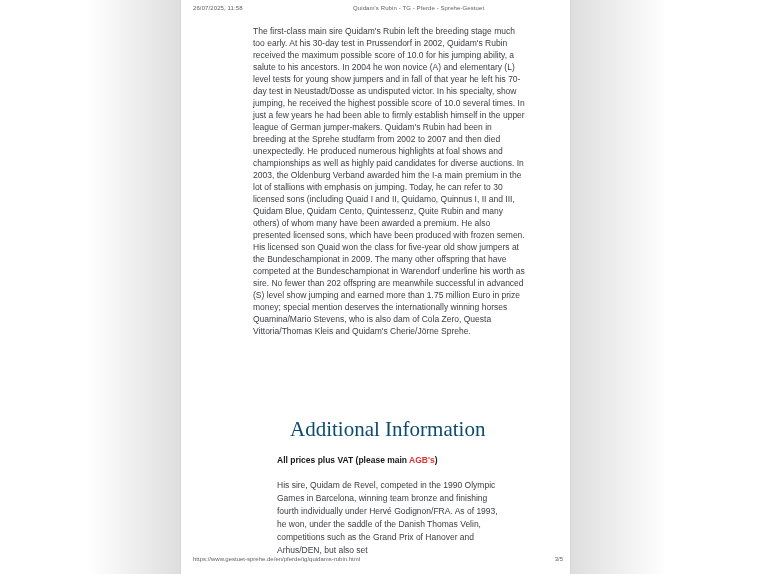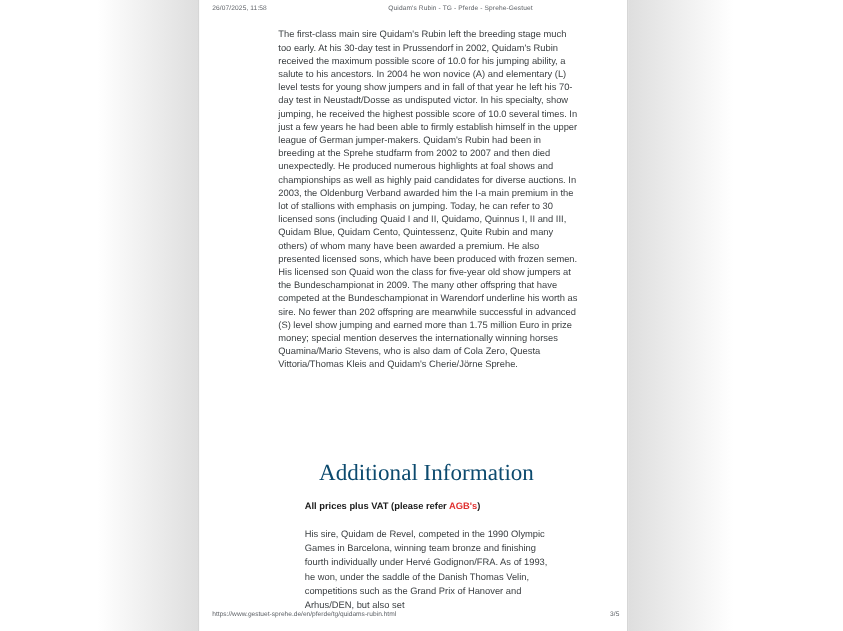--- a/index.html
+++ b/index.html
@@ -77,21 +77,21 @@
   <div class="page">
 
     <div class="print-header-date">26/07/2025, 11:58</div>
 
     <div class="print-header-title">Quidam's Rubin - TG - Pferde - Sprehe-Gestuet</div>
 
     <div class="main-paragraph">The first-class main sire Quidam's Rubin left the breeding stage much too early. At his 30-day test in Prussendorf in 2002, Quidam's Rubin received the maximum possible score of 10.0 for his jumping ability, a salute to his ancestors. In 2004 he won novice (A) and elementary (L) level tests for young show jumpers and in fall of that year he left his 70-day test in Neustadt/Dosse as undisputed victor. In his specialty, show jumping, he received the highest possible score of 10.0 several times. In just a few years he had been able to firmly establish himself in the upper league of German jumper-makers. Quidam's Rubin had been in breeding at the Sprehe studfarm from 2002 to 2007 and then died unexpectedly. He produced numerous highlights at foal shows and championships as well as highly paid candidates for diverse auctions. In 2003, the Oldenburg Verband awarded him the I-a main premium in the lot of stallions with emphasis on jumping. Today, he can refer to 30 licensed sons (including Quaid I and II, Quidamo, Quinnus I, II and III, Quidam Blue, Quidam Cento, Quintessenz, Quite Rubin and many others) of whom many have been awarded a premium. He also presented licensed sons, which have been produced with frozen semen. His licensed son Quaid won the class for five-year old show jumpers at the Bundeschampionat in 2009. The many other offspring that have competed at the Bundeschampionat in Warendorf underline his worth as sire. No fewer than 202 offspring are meanwhile successful in advanced (S) level show jumping and earned more than 1.75 million Euro in prize money; special mention deserves the internationally winning horses Quamina/Mario Stevens, who is also dam of Cola Zero, Questa Vittoria/Thomas Kleis and Quidam's Cherie/Jörne Sprehe.</div>
 
     <div class="section-heading">Additional Information</div>
 
-    <div class="vat-note"><span>All prices plus VAT (please refer </span><span class="vat-link">AGB's</span><span>)</span></div>
+    <div class="vat-note"><span>All prices plus VAT (please main </span><span class="vat-link">AGB's</span><span>)</span></div>
 
     <div class="sire-paragraph">His sire, Quidam de Revel, competed in the 1990 Olympic Games in Barcelona, winning team bronze and finishing fourth individually under Hervé Godignon/FRA. As of 1993, he won, under the saddle of the Danish Thomas Velin, competitions such as the Grand Prix of Hanover and Arhus/DEN, but also set</div>
 
     <div class="print-footer-url">https://www.gestuet-sprehe.de/en/pferde/tg/quidams-rubin.html</div>
 
     <div class="print-footer-page">3/5</div>
 
   </div>
 </div>
 

